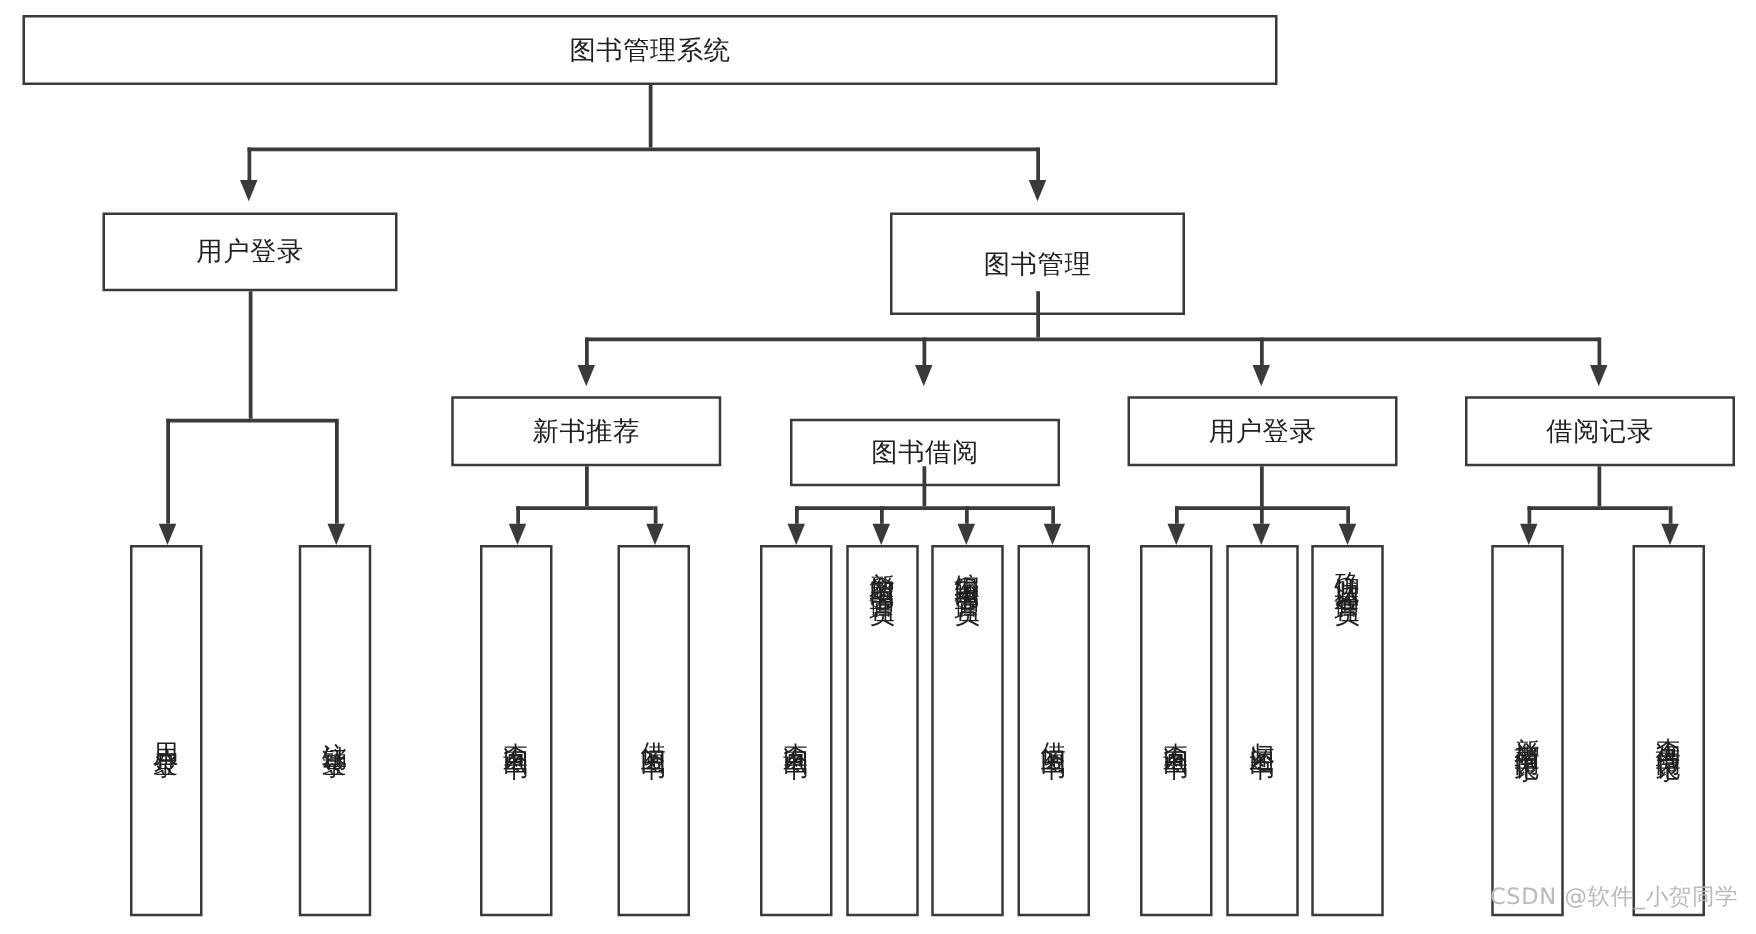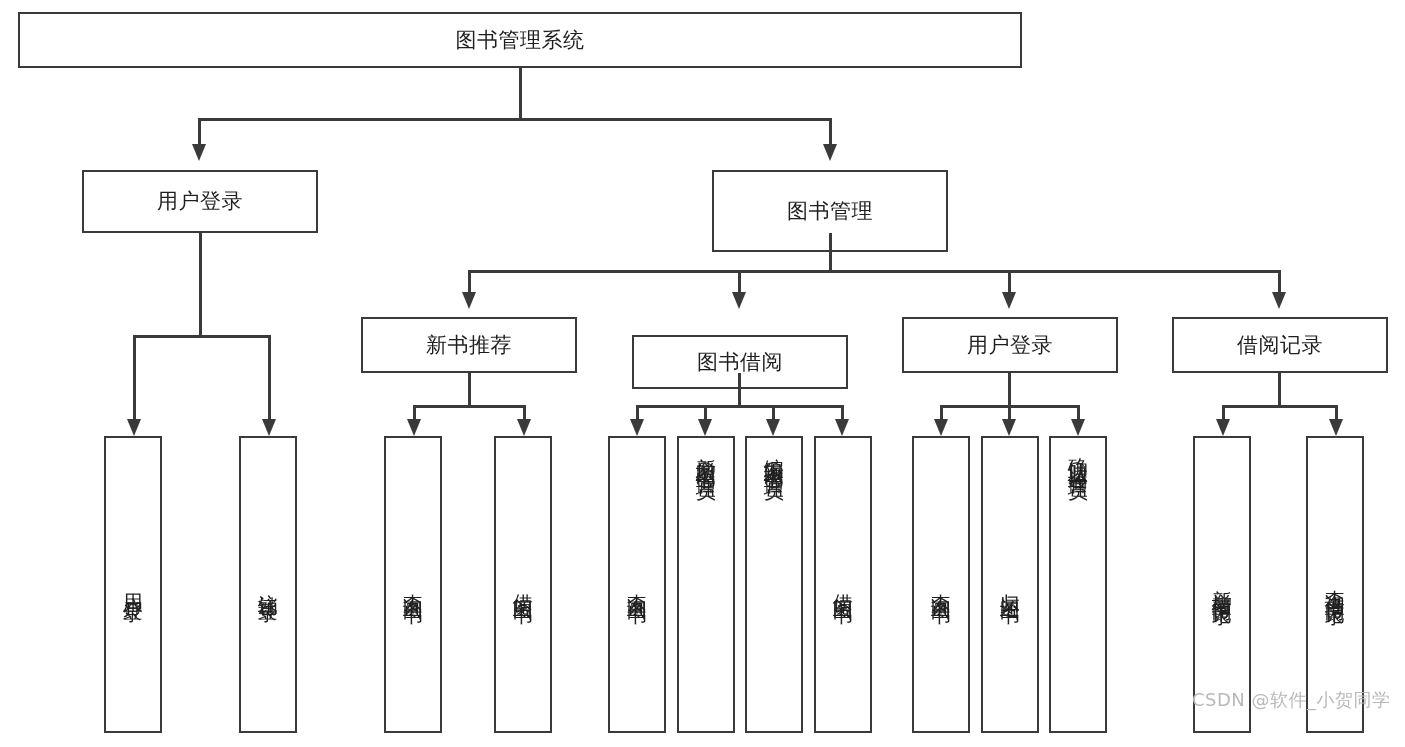--- a/index.html
+++ b/index.html
@@ -208,17 +208,17 @@
     <span class="label">确认归还（管理员）</span>
   </div>
 
   <div class="node vertical centered" style="left:1193px; top:436px; width:58px; height:297px;">
     <span class="label">新增借阅记录</span>
   </div>
   <div class="node vertical centered" style="left:1306px; top:436px; width:58px; height:297px;">
     <span class="label">查询借阅记录</span>
   </div>
 
-  <div id="watermark" style="left:1192px; top:688px;text-align:center;">
+  <div id="watermark" style="left:1192px; top:705px;text-align:center;">
     <span>CSDN @软件_小贺同学</span>
   </div>
 
 </div>
 
 </body></html>

